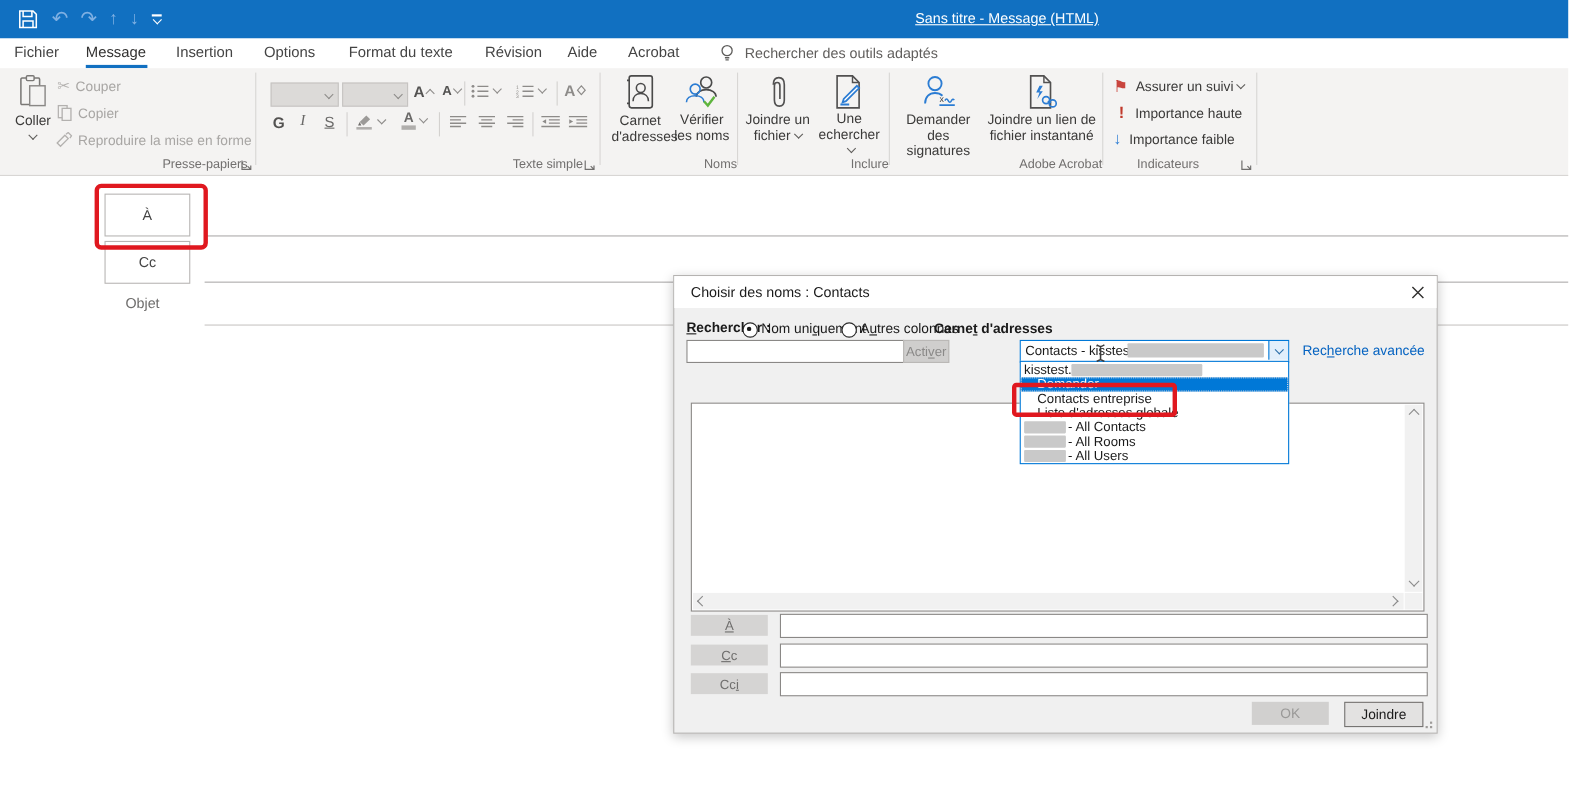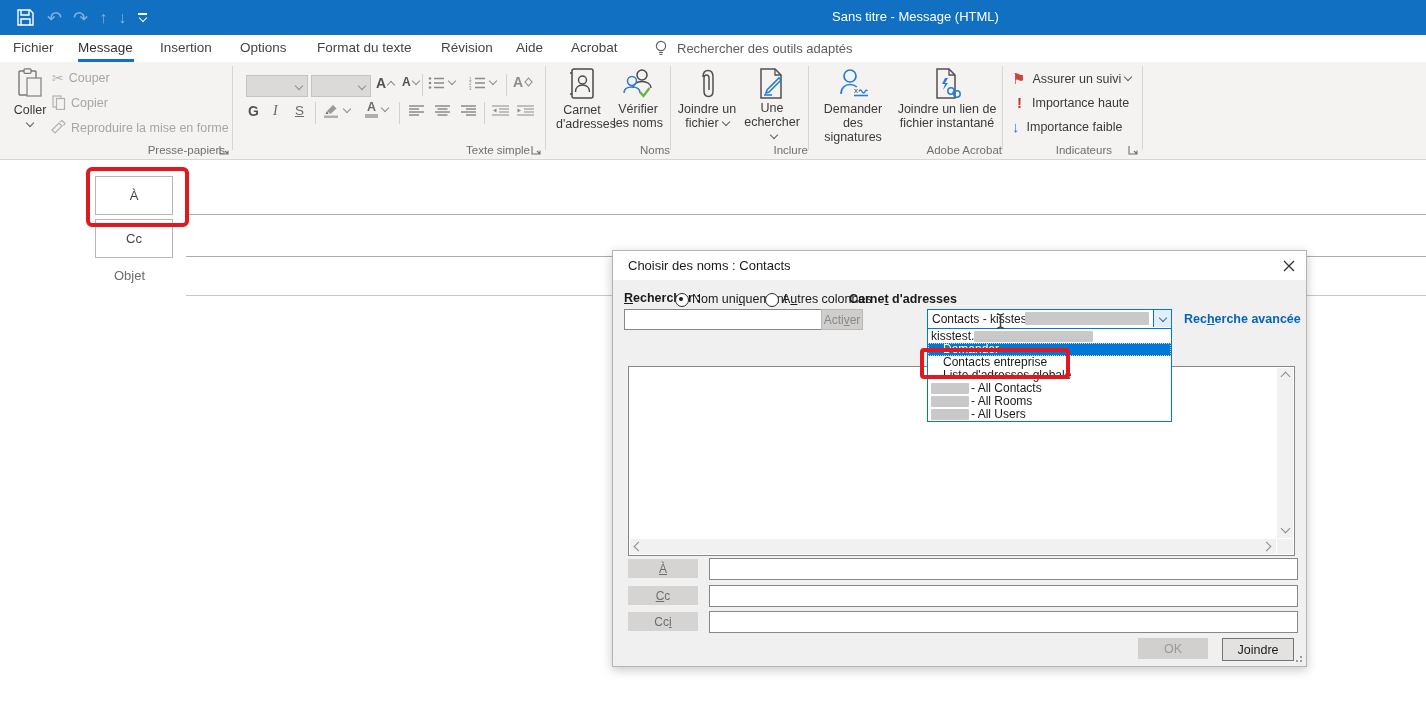--- a/index.html
+++ b/index.html
@@ -4,21 +4,21 @@
 <style>
   html,body{margin:0;padding:0;background:#fff;}
   body{font-family:"Liberation Sans","DejaVu Sans",sans-serif;-webkit-font-smoothing:antialiased;}
   #screen{position:relative;width:1426px;height:719px;background:#fff;overflow:hidden;}
   .abs{position:absolute;}
   .nosel{user-select:none;}
 
   
   .titlebar{position:absolute;left:0;top:0;width:1426px;height:35px;background:#1170c1;}
   .qat{position:absolute;top:0;height:35px;display:flex;align-items:center;color:#8db9e4;}
-  .wtitle{position:absolute;left:832px;top:9px;color:#fff;font-size:13px;white-space:nowrap;}
+  .wtitle{position:absolute;left:832px;top:9px;color:#fff;font-size:13px;white-space:nowrap;text-decoration:underline;}
 
   
   .tabrow{position:absolute;left:0;top:35px;width:1426px;height:27px;background:#fff;}
   .tab{position:absolute;top:5px;font-size:13.5px;color:#444;white-space:nowrap;cursor:default;}
   .tab.active{color:#323130;}
   .tab-underline{position:absolute;top:24px;height:3px;background:#1170c1;}
   .ribbon-search{position:absolute;top:6px;font-size:13px;color:#605e5c;white-space:nowrap;}
 
   
   .ribbon{position:absolute;left:0;top:62px;width:1426px;height:97px;background:#f4f3f2;border-bottom:1px solid #d8d6d4;}
@@ -52,21 +52,21 @@
   .bold{font-weight:bold;}
   .accel{text-decoration:underline;}
   .radio{position:absolute;width:12px;height:12px;border:1px solid #2b2b2b;border-radius:50%;background:#fff;}
   .radio.sel::after{content:"";position:absolute;left:3px;top:3px;width:4px;height:4px;border-radius:50%;background:#1a1a1a;}
   .txtfield{position:absolute;background:#fff;border:1px solid #8a8886;}
   .gray-btn{position:absolute;display:flex;align-items:center;justify-content:center;font-size:12px;}
   .go-btn{background:#cfcecd;border:1px solid #bab8b6;color:#8a8988;}
   .combo-dd{position:absolute;left:314px;top:58px;width:243px;height:19px;background:#fff;border:1px solid #0078d7;font-size:12px;color:#1a1a1a;}
   .combo-dd .val{position:absolute;left:4px;top:2px;white-space:nowrap;}
   .dd-arrow{position:absolute;right:0;top:0;width:17px;height:17px;background:#e2effb;border-left:1px solid #0078d7;display:flex;align-items:center;justify-content:center;color:#2c6fa8;}
-  .adv-link{position:absolute;left:571px;top:61px;font-size:12.5px;color:#0563c1;white-space:nowrap;font-weight:bold;}
+  .adv-link{position:absolute;left:571px;top:61px;font-size:12.5px;color:#0563c1;white-space:nowrap;}
   .popup{position:absolute;left:314px;top:77px;width:243px;height:92px;background:#fff;border:1px solid #0078d7;z-index:5;font-size:12px;color:#1a1a1a;}
   .pop-row{position:absolute;left:0;width:100%;height:13px;line-height:13px;white-space:nowrap;}
   .pop-row .lbl{position:absolute;top:0;}
   .pop-row.selrow{background:#0078d7;color:#fff;outline:1px dotted #cfd8e2;outline-offset:-1px;}
   .blob{position:absolute;background:#c9c9c9;filter:blur(.6px);border-radius:1px;}
   .listbox{position:absolute;left:15px;top:115px;width:665px;height:188px;background:#fff;border:1px solid #8a8886;}
   .sbar{position:absolute;background:#f1f1f1;}
   .schev{position:absolute;width:6px;height:6px;border-right:1.4px solid #8a8a8a;border-bottom:1.4px solid #8a8a8a;}
   .recip-btn{background:#d5d4d3;color:#6f6e6d;}
   .ok-btn{background:#d1d0cf;color:#9a9998;font-size:12.5px;}
@@ -359,21 +359,21 @@
       <span class="chev" style="color:#605e5c;"></span>
     </div>
     <div class="rsmall" style="left:1017px;top:32px;">
       <span style="color:#c0392b;font-weight:bold;font-size:15px;margin-right:10px;">!</span>
       <span>Importance haute</span>
     </div>
     <div class="rsmall" style="left:1012px;top:56px;">
       <span style="color:#2b7cd3;font-size:15px;margin-right:7px;">↓</span>
       <span>Importance faible</span>
     </div>
-    <div class="glabel" style="left:982px;width:130px;">Indicateurs</div>
+    <div class="glabel" style="left:960px;width:130px;">Indicateurs</div>
     <span class="abs" style="left:1128px;top:83px;">
       <svg width="10" height="10" viewBox="0 0 10 10">
           <path d="M1 1 v8 h8 M6 6 l3 3 M9 5.5 v3.5 h-3.5" fill="none" stroke="#716f6e" stroke-width="1.1"></path>
         </svg>
     </span>
   </div>
 
   <div class="field-btn" style="top:176px;">
     <span>À</span>
   </div>

